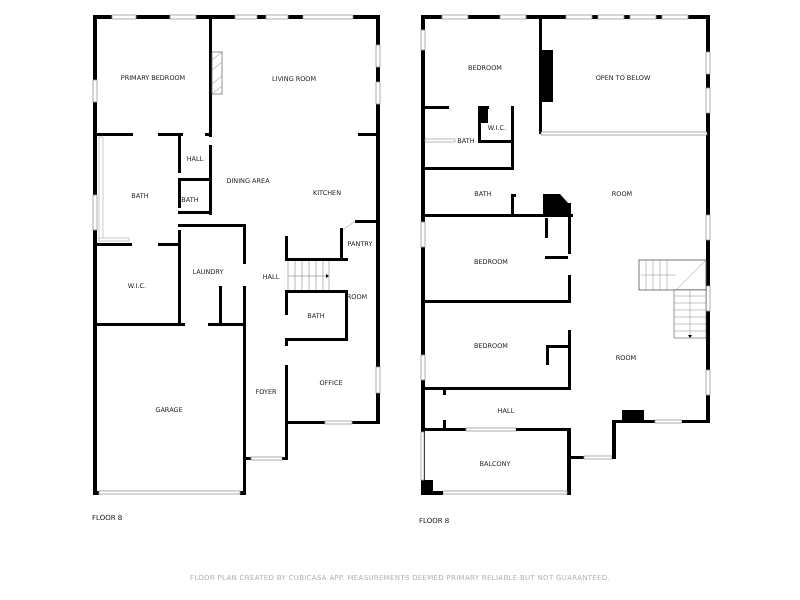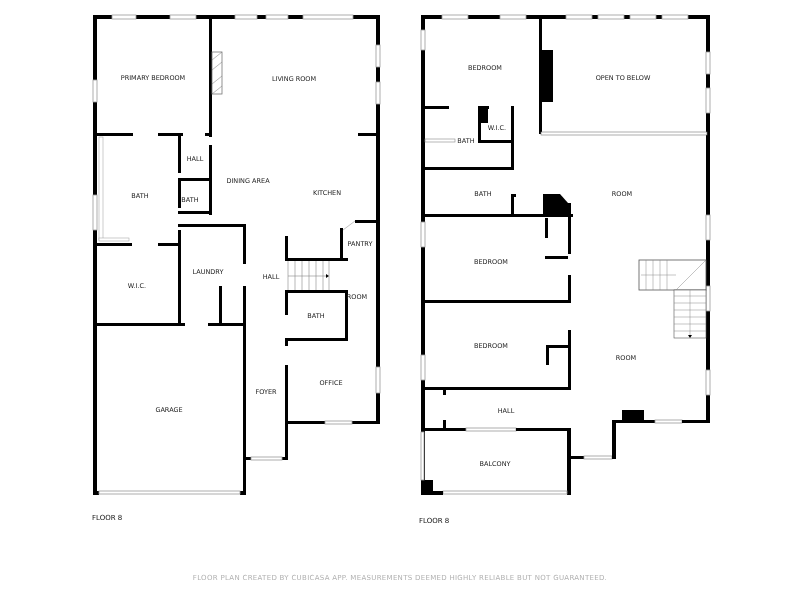--- a/index.html
+++ b/index.html
@@ -234,13 +234,13 @@
   <text class="lbl" x="622" y="194">ROOM</text>
   <text class="lbl" x="491" y="262">BEDROOM</text>
   <text class="lbl" x="491" y="346">BEDROOM</text>
   <text class="lbl" x="626" y="358">ROOM</text>
   <text class="lbl" x="506" y="411">HALL</text>
   <text class="lbl" x="495" y="464">BALCONY</text>
 </svg>
 
 <div class="floor-label" style="left:92px; top:514px;">FLOOR 8</div>
 <div class="floor-label" style="left:419px; top:517px;">FLOOR 8</div>
-<div class="footer">FLOOR PLAN CREATED BY CUBICASA APP. MEASUREMENTS DEEMED HIGHLY RELIABLE BUT NOT GUARANTEED.</div>
+<div class="footer">FLOOR PLAN CREATED BY CUBICASA APP. MEASUREMENTS DEEMED PRIMARY RELIABLE BUT NOT GUARANTEED.</div>
 
 </body></html>

